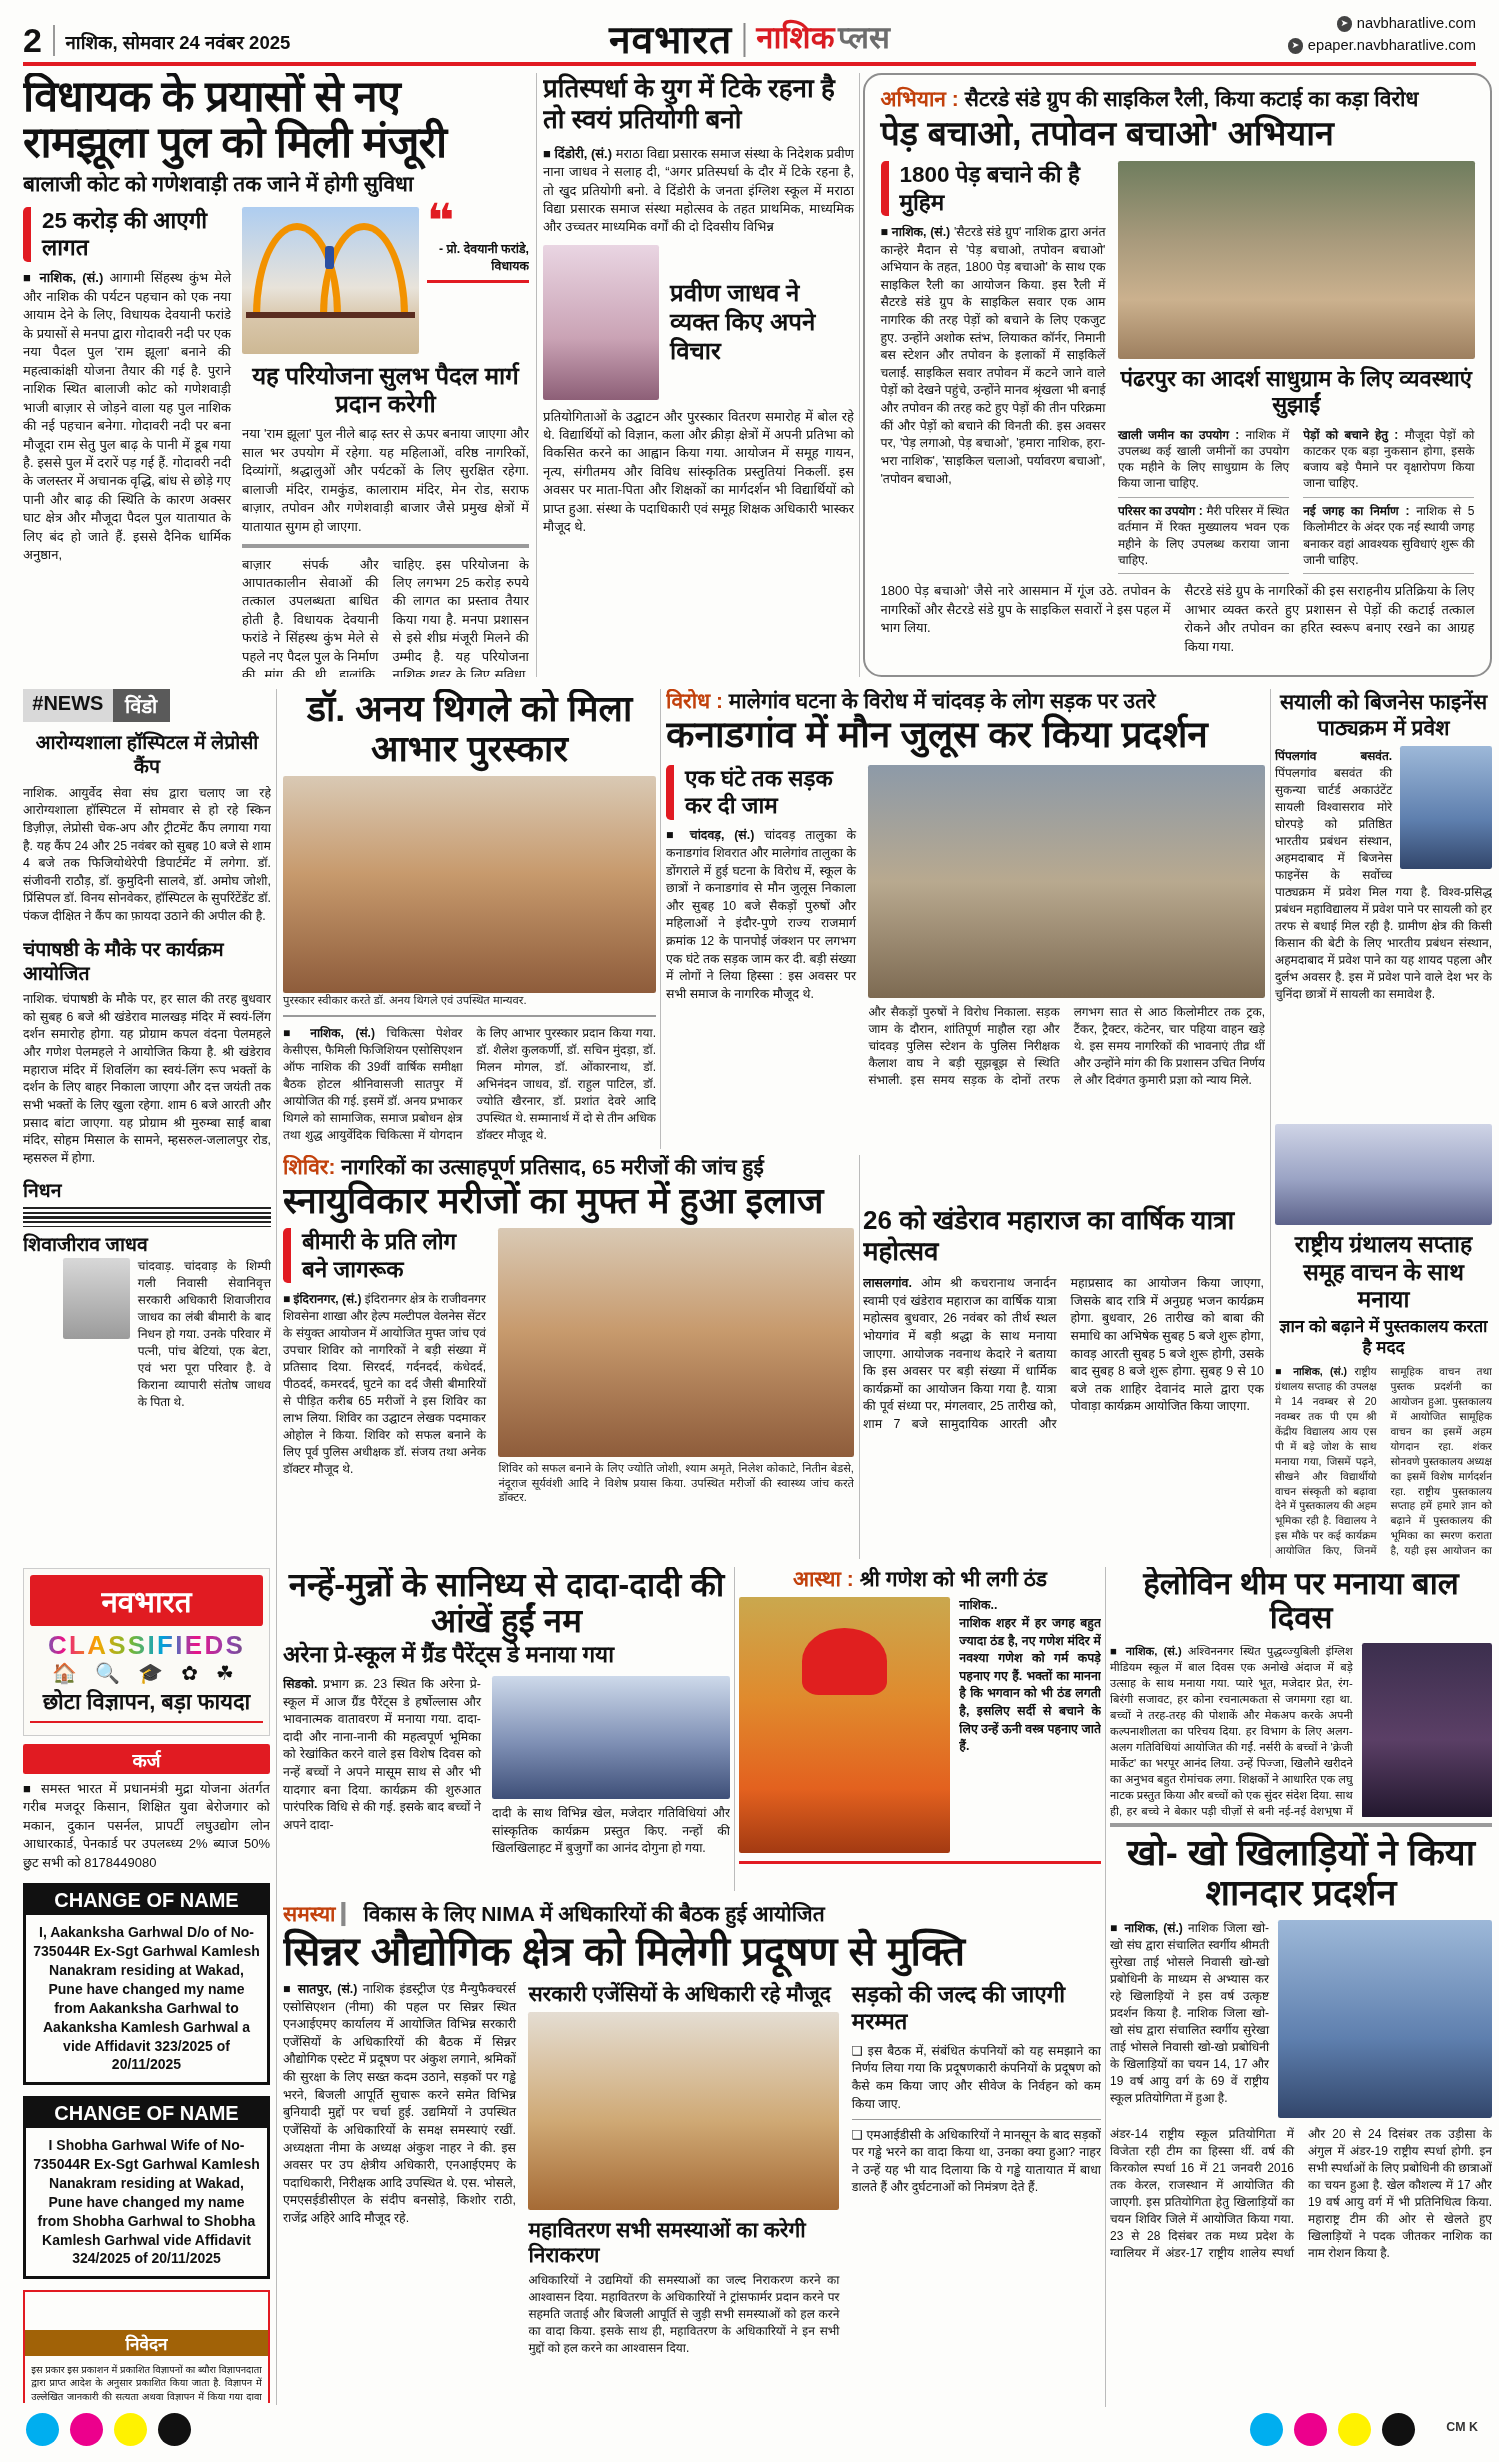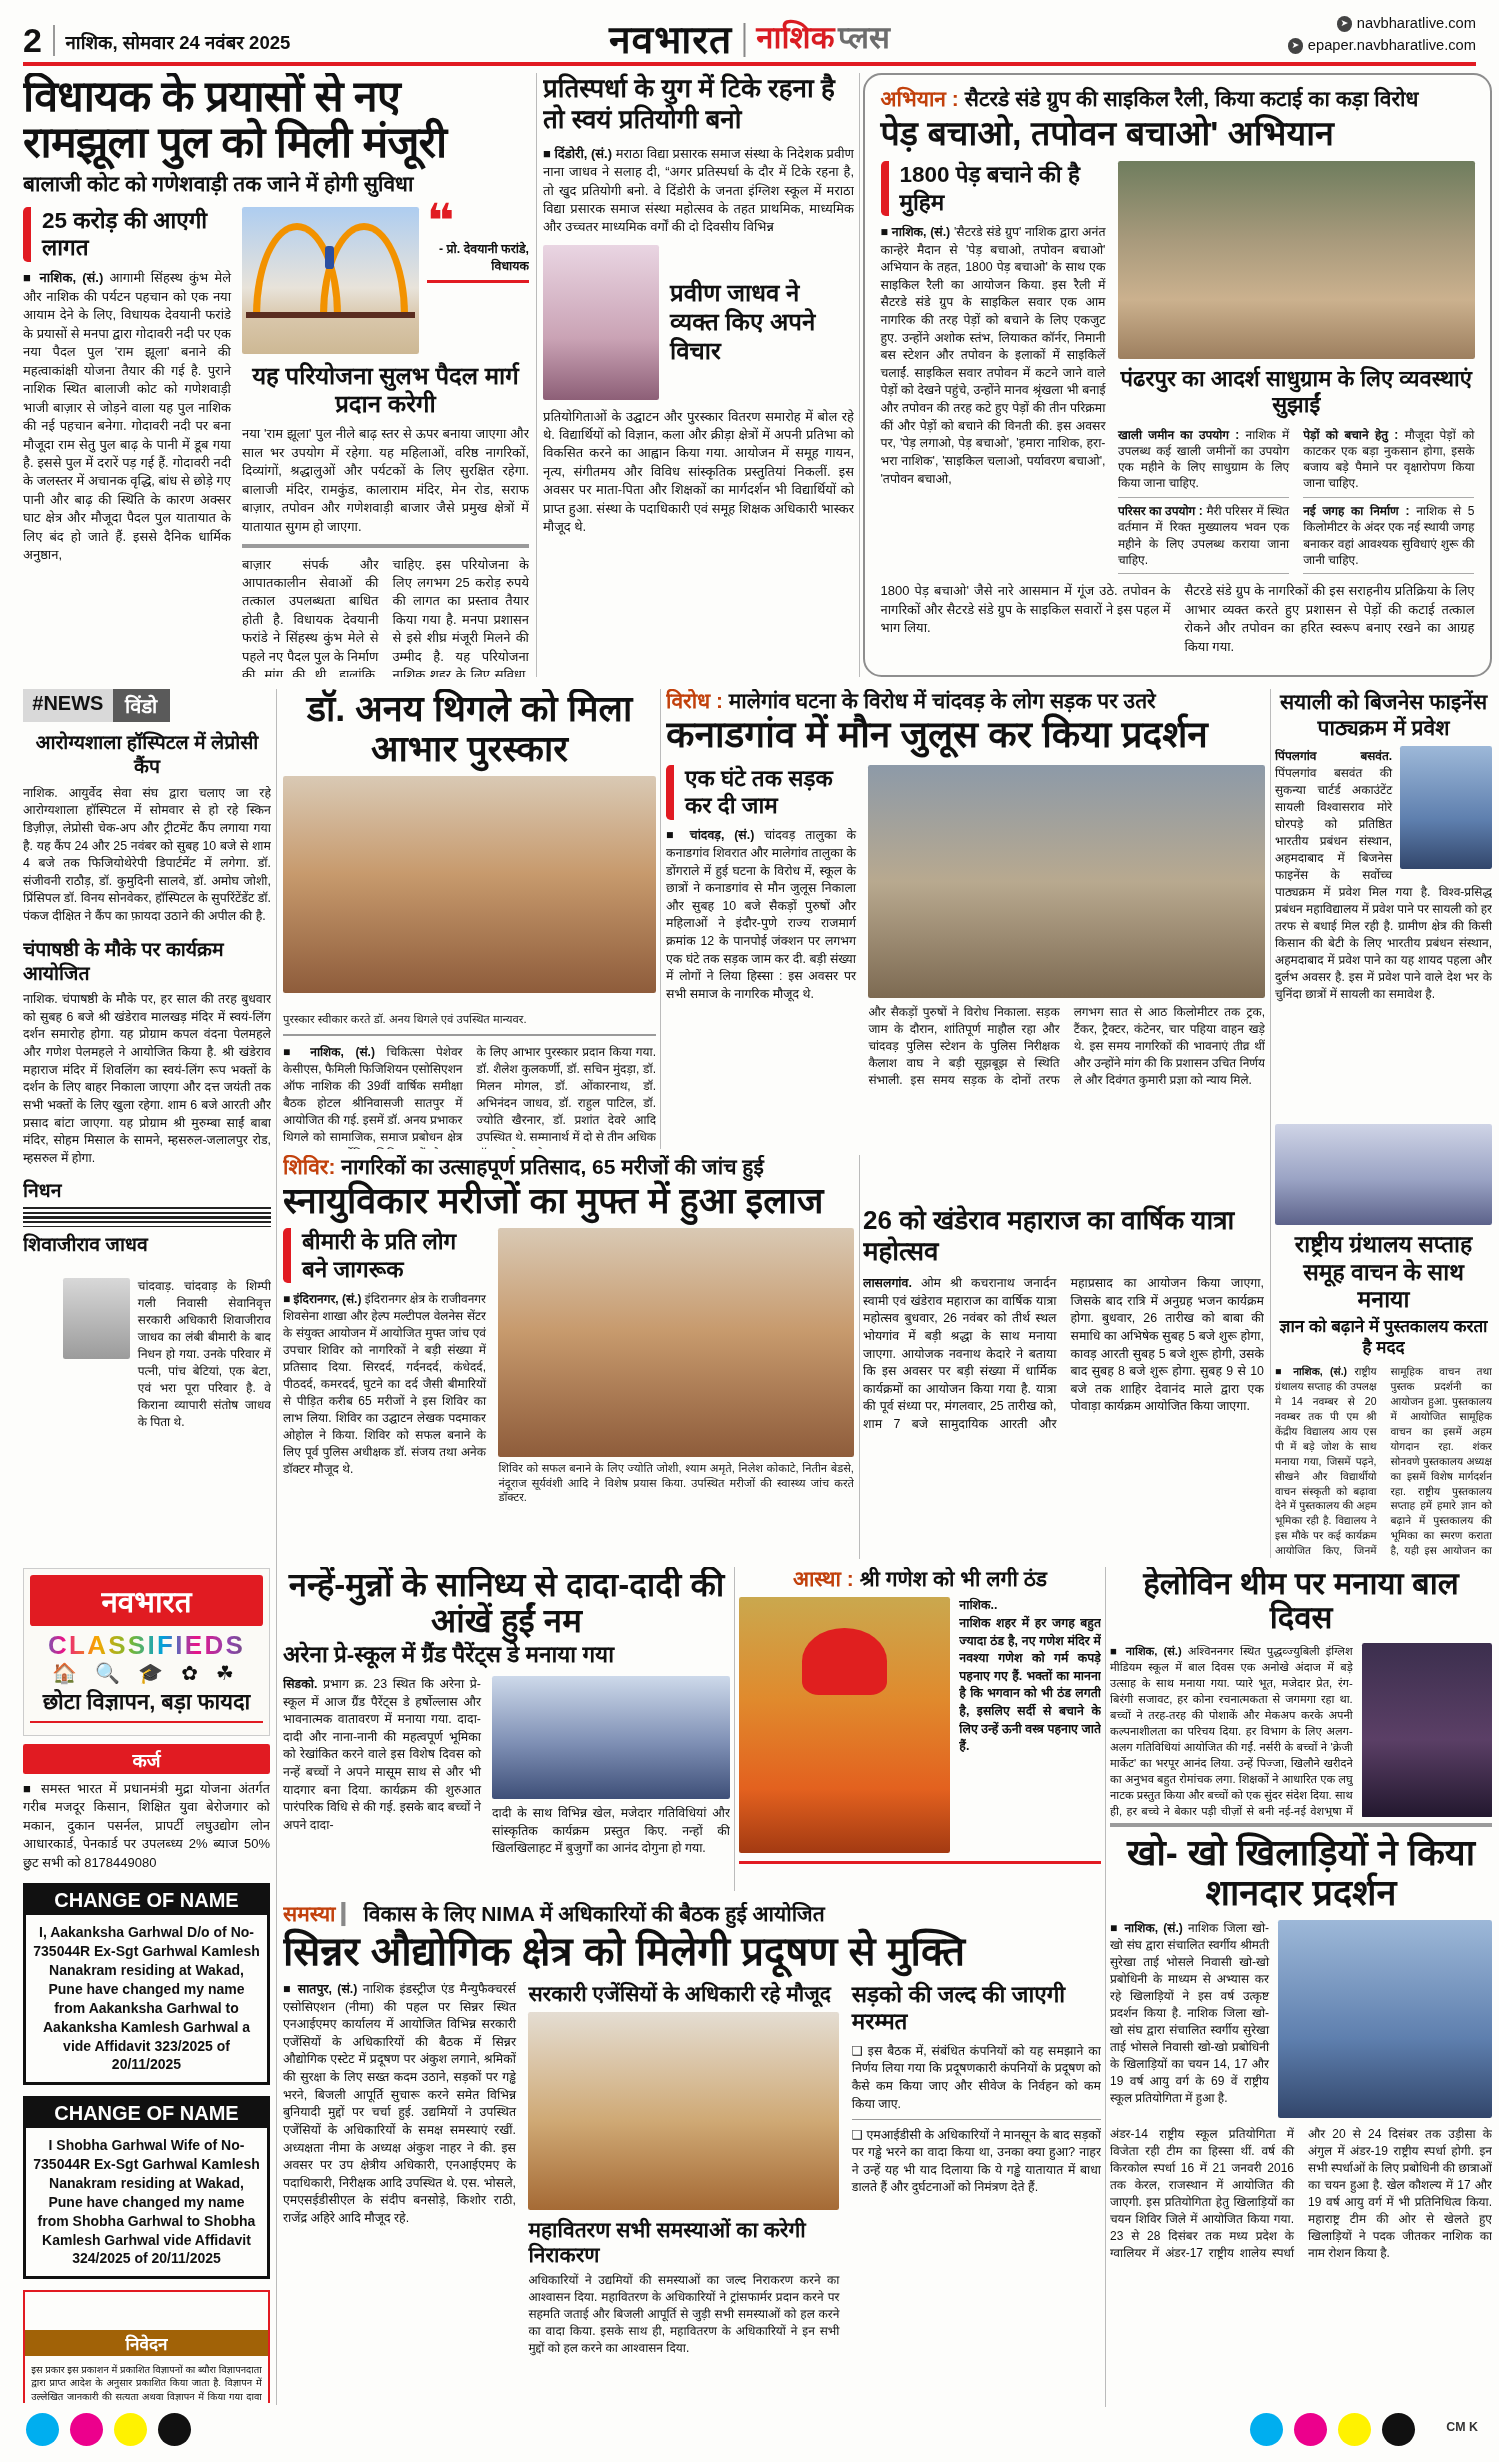--- a/index.html
+++ b/index.html
@@ -180,30 +180,30 @@
       <span class="nw1">#NEWS</span>
       <span class="nw2">विंडो</span>
     </div>
     <div class="h-sm" style="text-align:center;margin-top:7.8px;">आरोग्यशाला हॉस्पिटल में लेप्रोसी कैंप</div>
     <p class="bt" style="margin:6.2px 0 0 0;font-size:12.4px;">नाशिक. आयुर्वेद सेवा संघ द्वारा चलाए जा रहे आरोग्यशाला हॉस्पिटल में सोमवार से हो रहे स्किन डिज़ीज़, लेप्रोसी चेक-अप और ट्रीटमेंट कैंप लगाया गया है. यह कैंप 24 और 25 नवंबर को सुबह 10 बजे से शाम 4 बजे तक फिजियोथेरेपी डिपार्टमेंट में लगेगा. डॉ. संजीवनी राठौड़, डॉ. कुमुदिनी सालवे, डॉ. अमोघ जोशी, प्रिंसिपल डॉ. विनय सोनवेकर, हॉस्पिटल के सुपरिंटेंडेंट डॉ. पंकज दीक्षित ने कैंप का फ़ायदा उठाने की अपील की है.</p>
     <div class="h-sm" style="margin-top:11px;">चंपाषष्ठी के मौके पर कार्यक्रम आयोजित</div>
     <p class="bt" style="margin:6.2px 0 0 0;font-size:12.4px;">नाशिक. चंपाषष्ठी के मौके पर, हर साल की तरह बुधवार को सुबह 6 बजे श्री खंडेराव मालखड़ मंदिर में स्वयं-लिंग दर्शन समारोह होगा. यह प्रोग्राम कपल वंदना पेलमहले और गणेश पेलमहले ने आयोजित किया है. श्री खंडेराव महाराज मंदिर में शिवलिंग का स्वयं-लिंग रूप भक्तों के दर्शन के लिए बाहर निकाला जाएगा और दत्त जयंती तक सभी भक्तों के लिए खुला रहेगा. शाम 6 बजे आरती और प्रसाद बांटा जाएगा. यह प्रोग्राम श्री मुरुम्बा साईं बाबा मंदिर, सोहम मिसाल के सामने, म्हसरुल-जलालपुर रोड, म्हसरुल में होगा.</p>
     <div class="h-sm" style="margin-top:11px;">निधन</div>
     <div class="stripes"></div>
     <div class="h-sm">शिवाजीराव जाधव</div>
-    <div style="display:flex;gap:7.8px;margin-top:22px;padding-left:40px;">
+    <div style="display:flex;gap:7.8px;margin-top:2px;padding-left:40px;">
       <div class="photo" style="width:67px;height:81px;background:linear-gradient(180deg,#d8d8d8,#9b9b9b);"></div>
       <p class="bt" style="margin:0;font-size:12px;flex:1;">चांदवाड़. चांदवाड़ के शिम्पी गली निवासी सेवानिवृत्त सरकारी अधिकारी शिवाजीराव जाधव का लंबी बीमारी के बाद निधन हो गया. उनके परिवार में पत्नी, पांच बेटियां, एक बेटा, एवं भरा पूरा परिवार है. वे किराना व्यापारी संतोष जाधव के पिता थे.</p>
     </div>
   </section>
 
   <section class="art" style="left:283px;top:689px;width:373px;height:460px;">
     <div class="h-lg" style="text-align:center;font-size:36px;">डॉ. अनय थिगले को मिला आभार पुरस्कार</div>
     <div class="photo ph-warm" style="width:100%;height:217px;margin-top:7.8px;"></div>
-    <div class="cap" style="margin-top:19px;">पुरस्कार स्वीकार करते डॉ. अनय थिगले एवं उपस्थित मान्यवर.</div>
+    <div class="cap" style="margin-top:0;">पुरस्कार स्वीकार करते डॉ. अनय थिगले एवं उपस्थित मान्यवर.</div>
     <hr class="hr-g" style="height:1.6px;">
     <p class="bt twocol" style="margin:3.1px 0 0 0;font-size:12px;"><b>■ नाशिक, (सं.)</b>
       <span>चिकित्सा पेशेवर केसीएस, फैमिली फिजिशियन एसोसिएशन ऑफ नाशिक की 39वीं वार्षिक समीक्षा बैठक होटल श्रीनिवासजी सातपुर में आयोजित की गई. इसमें डॉ. अनय प्रभाकर थिगले को सामाजिक, समाज प्रबोधन क्षेत्र तथा शुद्ध आयुर्वेदिक चिकित्सा में योगदान के लिए आभार पुरस्कार प्रदान किया गया. डॉ. शैलेश कुलकर्णी, डॉ. सचिन मुंदड़ा, डॉ. मिलन मोगल, डॉ. ओंकारनाथ, डॉ. अभिनंदन जाधव, डॉ. राहुल पाटिल, डॉ. ज्योति खैरनार, डॉ. प्रशांत देवरे आदि उपस्थित थे. सम्मानार्थ में दो से तीन अधिक डॉक्टर मौजूद थे.</span></p>
   </section>
 
   <section class="art" style="left:666px;top:689px;width:599px;height:508px;">
     <div class="kick"><span class="kr">विरोध :</span>
       <span>मालेगांव घटना के विरोध में चांदवड़ के लोग सड़क पर उतरे</span></div>
     <div class="h-lg" style="font-size:37px;margin-top:1.6px;">कनाडगांव में मौन जुलूस कर किया प्रदर्शन</div>
     <div style="display:flex;gap:12.4px;margin-top:9.3px;">

